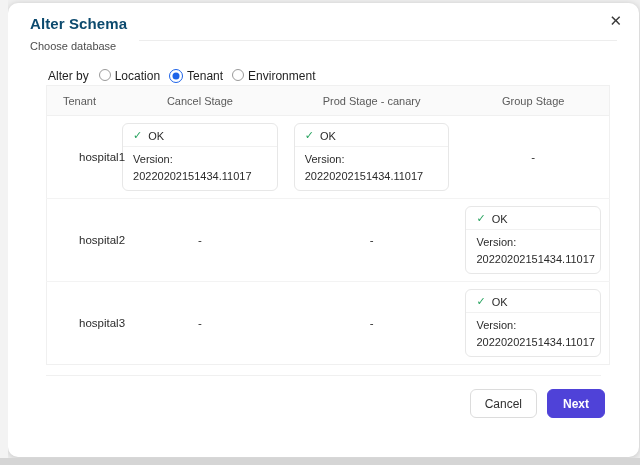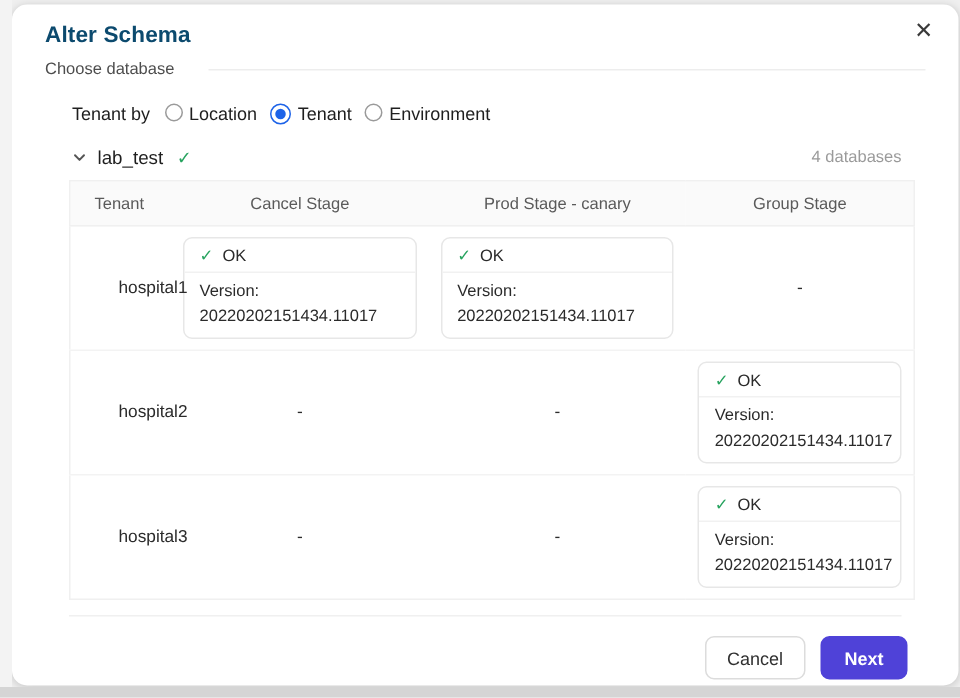--- a/index.html
+++ b/index.html
@@ -14,21 +14,21 @@
 
   .modal{
     position:absolute;left:8px;top:3px;right:1px;bottom:8px;
     background:#ffffff;border-radius:10px;
     box-shadow:0 1px 6px rgba(0,0,0,.18);
   }
 
   
   .modal-header{padding:12px 22px 0 22px;position:relative}
   .modal-title{font-size:15px;font-weight:700;color:#0c4a6e;letter-spacing:.1px}
-  .subtitle-row{display:flex;align-items:center;gap:23px;margin-top:8px}
+  .subtitle-row{display:flex;gap:23px;margin-top:8px}
   .modal-subtitle{font-size:11px;color:#4d4d4d;white-space:nowrap}
   .subtitle-divider{flex:1;height:1px;background:#ededed}
   .close-btn{
     position:absolute;right:13px;top:8px;border:none;background:transparent;
     font-size:15px;color:#3a3a3a;cursor:pointer;padding:2px 4px;line-height:1;
   }
 
   
   .groupby-row{display:flex;align-items:center;margin:17px 0 0 40px;font-size:12px;color:#1f1f1f}
   .groupby-label{margin-right:10px}
@@ -97,45 +97,35 @@
   <div class="modal-header">
     <div class="modal-title">Alter Schema</div>
     <div class="subtitle-row">
       <span class="modal-subtitle">Choose database</span>
       <span class="subtitle-divider"></span>
     </div>
     <button class="close-btn">✕</button>
   </div>
 
   <div class="groupby-row">
-    <span class="groupby-label">Tenant by</span>
+    <span class="groupby-label">Alter by</span>
     <label class="radio-option">
       <span class="radio-circle"></span>
       <span>Location</span>
     </label>
     <label class="radio-option">
       <span class="radio-circle checked"></span>
       <span>Tenant</span>
     </label>
     <label class="radio-option">
       <span class="radio-circle"></span>
       <span>Environment</span>
     </label>
   </div>
 
-  <div class="group-row">
-    <span class="chevron">
-      <svg width="10" height="10" viewBox="0 0 10 10">
-          <path d="M2 3.5 L5 6.6 L8 3.5" stroke="#555" fill="none" stroke-width="1.3" stroke-linecap="round" stroke-linejoin="round"></path>
-        </svg>
-    </span>
-    <span class="group-name">lab_test</span>
-    <span class="group-check">✓</span>
-    <span class="group-count">4 databases</span>
-  </div>
 
   <table class="db-table">
     <colgroup>
         <col style="width:12%">
         <col style="width:30.5%">
         <col style="width:30.5%">
         <col style="width:27%">
       </colgroup>
     <thead>
       <tr>

